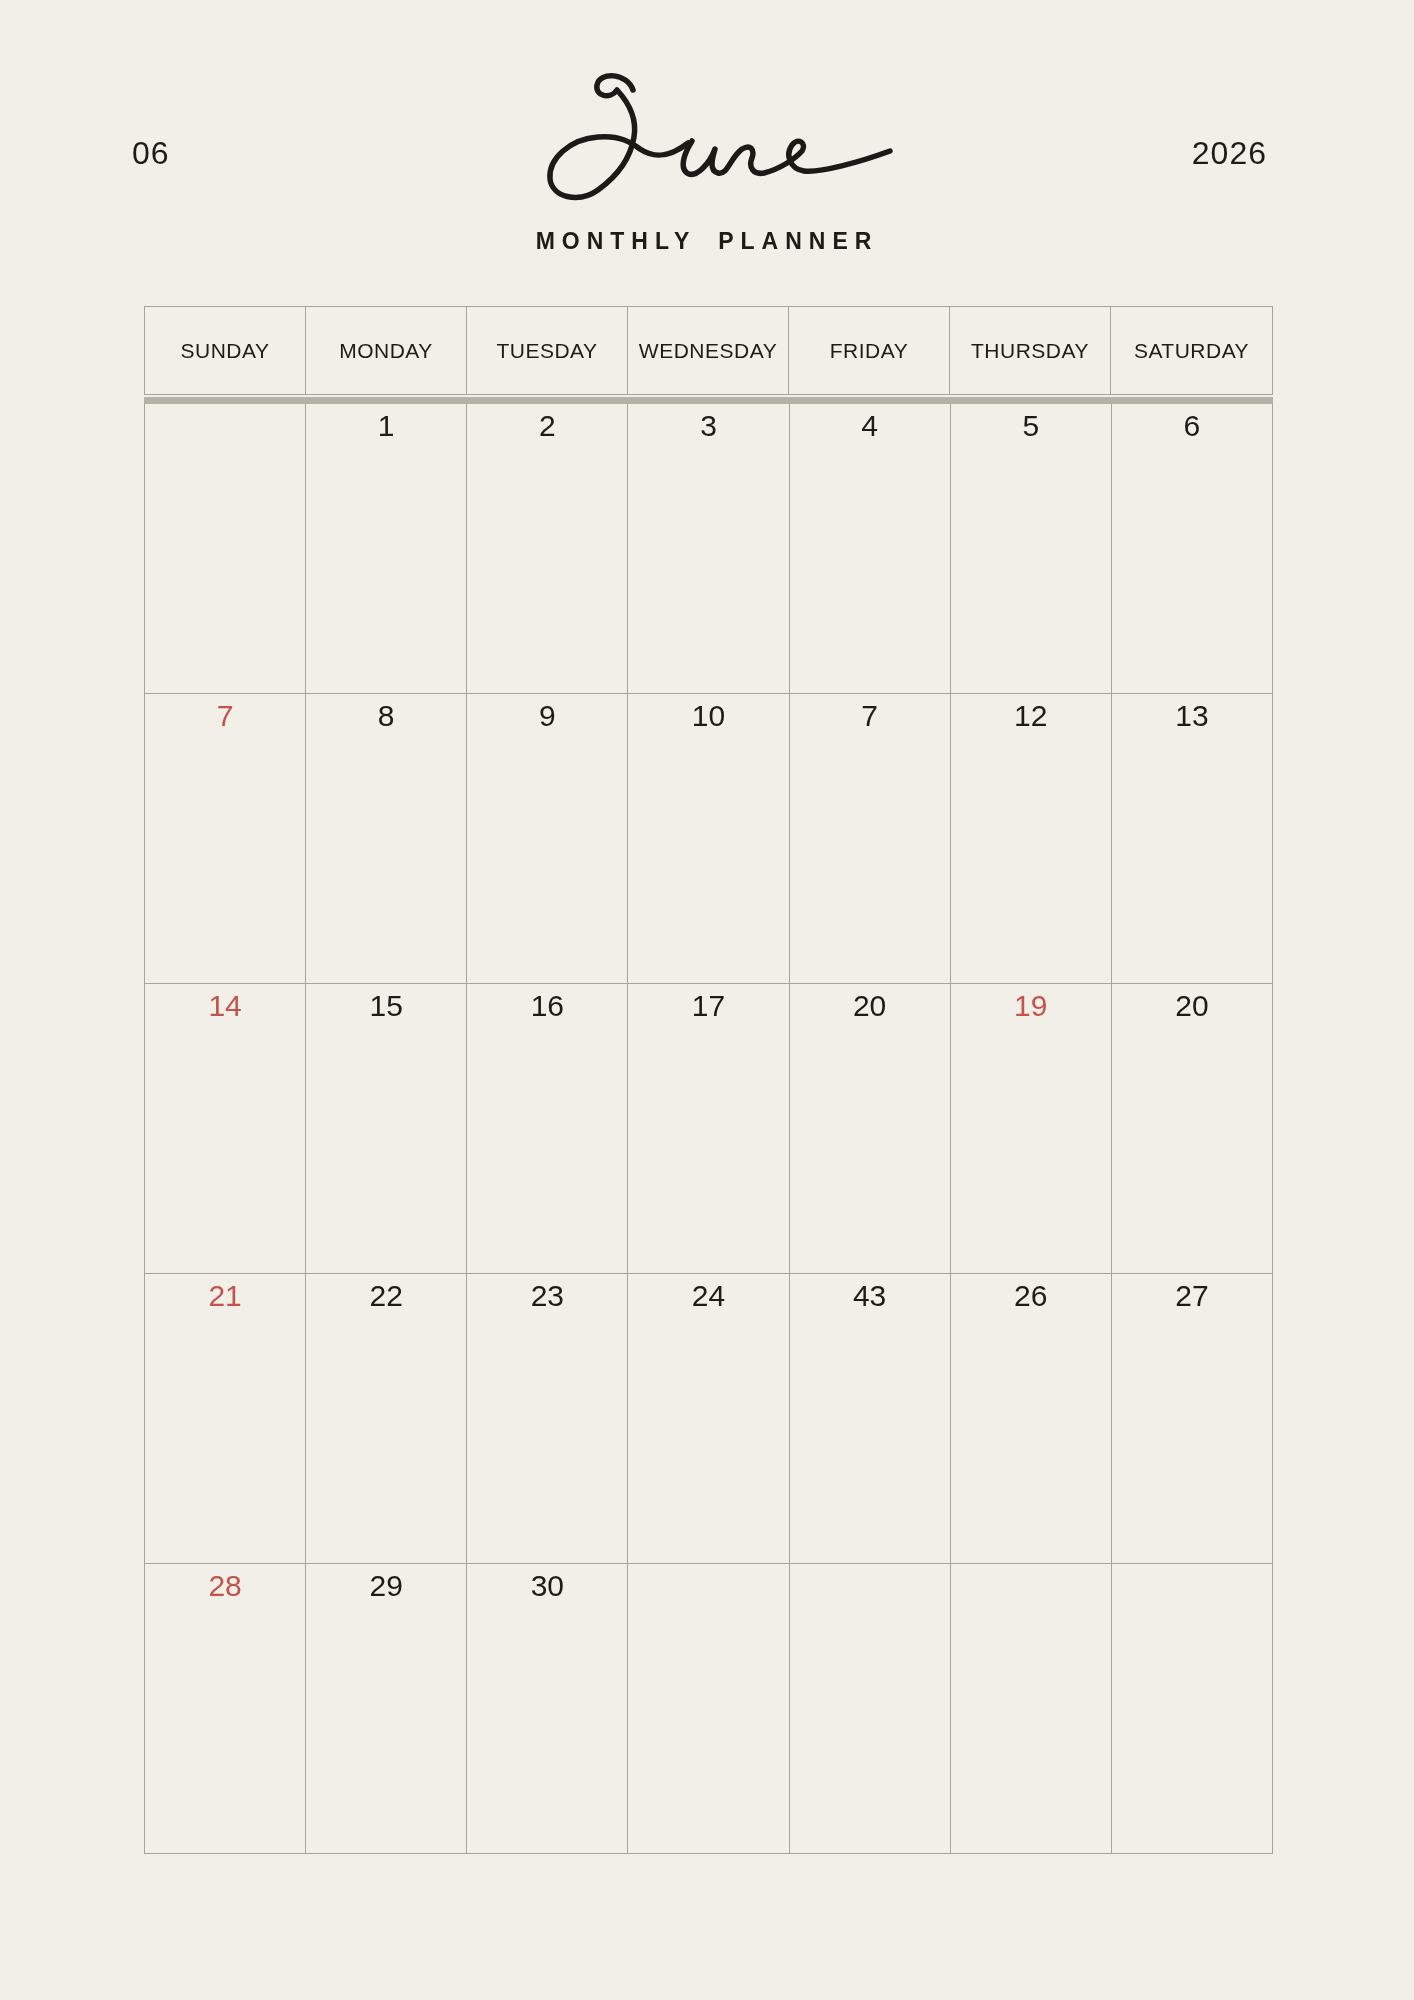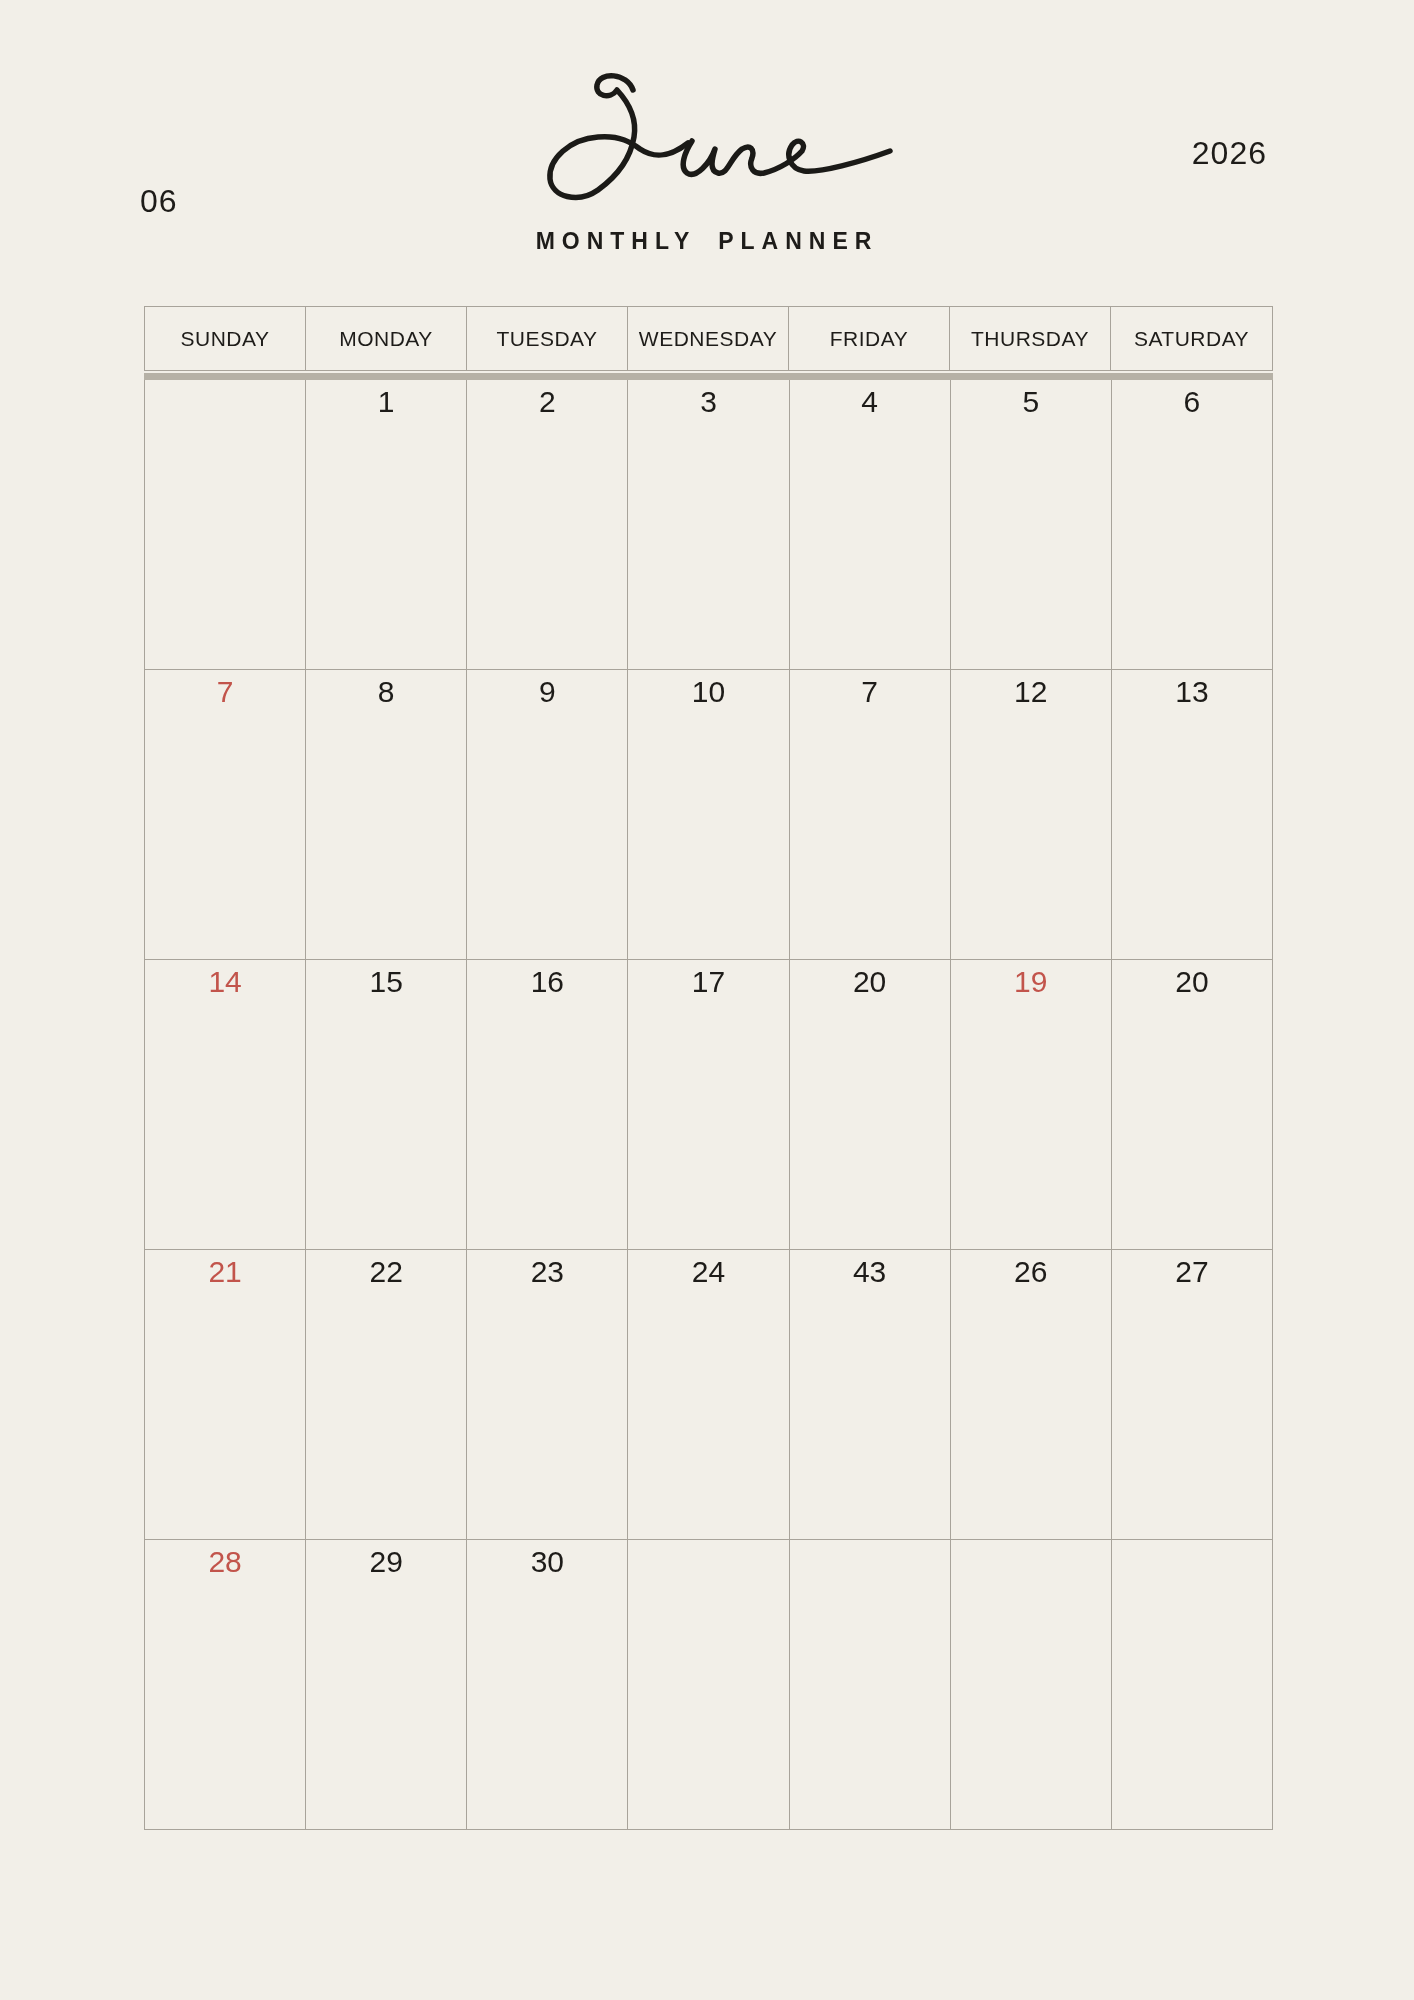--- a/index.html
+++ b/index.html
@@ -11,21 +11,21 @@
     position:relative;
     overflow:hidden;
   }
   .corner-num {
     position:absolute;
     top:135px;
     font-size:32px;
     letter-spacing:1px;
     color:#1e1c19;
   }
-  .month-number { left:140px;margin-top:48px; }
+  .month-number { left:132px; }
   .year { right:147px; text-align:right; }
 
   .script-title {
     position:absolute;
     left:540px; top:58px;
     width:360px; height:152px;
   }
   .script-title svg { width:100%; height:100%; display:block; }
 
   .subtitle {
@@ -41,21 +41,21 @@
   }
 
   .calendar {
     position:absolute;
     left:144px; top:306px;
     width:1129px;
   }
   .grid-header {
     display:grid;
     grid-template-columns:repeat(7,1fr);
-    height:65px;
+    height:89px;
     border:1px solid #a8a39a;
   }
   .hcell {
     border-right:1px solid #a8a39a;
     display:flex;
     align-items:center;
     justify-content:center;
     font-size:21px;
     font-weight:500;
     letter-spacing:0.5px;

